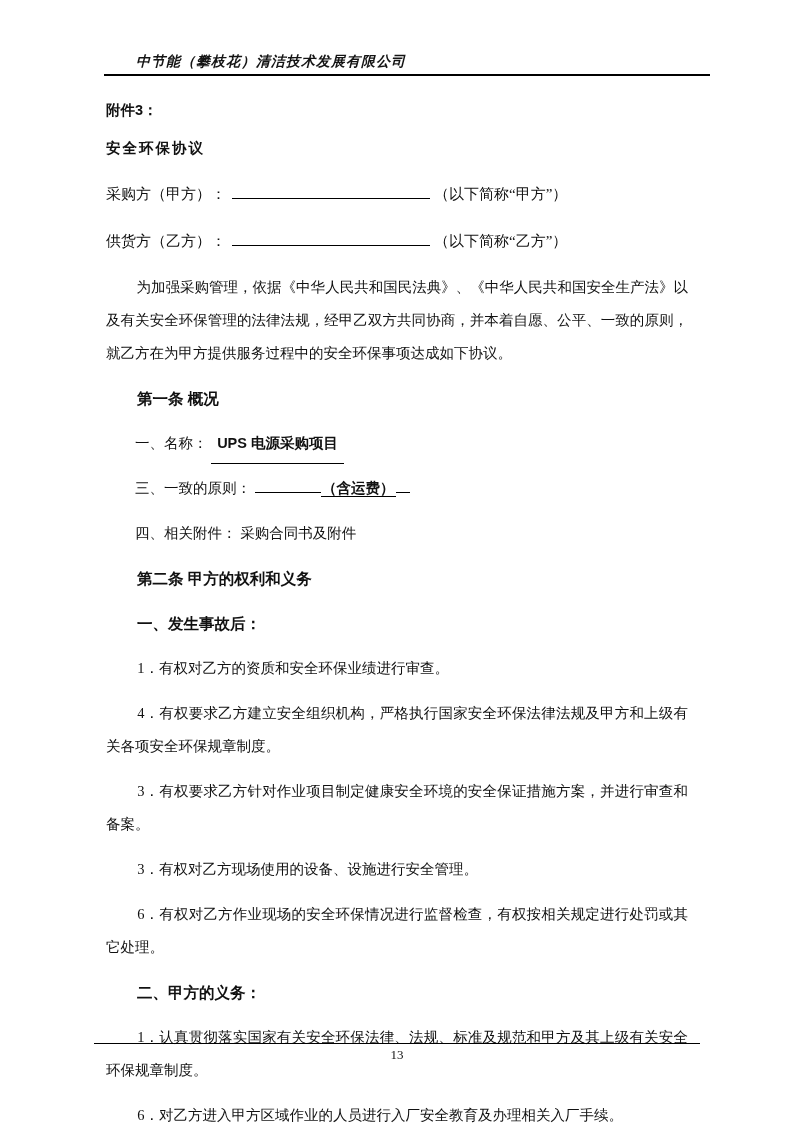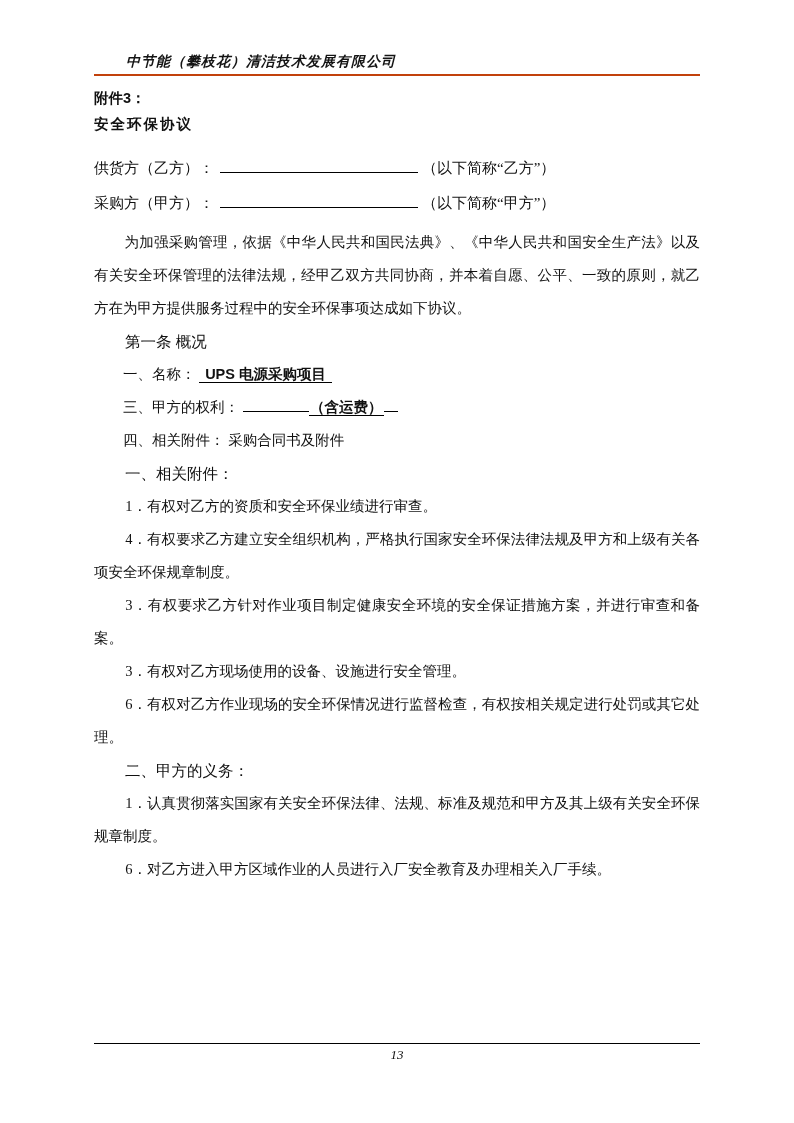--- a/index.html
+++ b/index.html
@@ -11,41 +11,41 @@
     margin: 0 auto;
     background: #ffffff;
     font-family: "Liberation Serif", "DejaVu Serif", serif;
     color: #111;
     overflow: hidden;
   }
   
   .header {
     position: absolute;
     top: 52px;
-    left: 94px;
+    left: 104px;
     width: 606px;
-    border-bottom: 2px solid #c2410c;
+    border-bottom: 2px solid #000000;
     padding: 0 0 3px 32px;
   }
   .company {
     font-family: "Liberation Serif", "DejaVu Serif", serif;
     font-style: italic;
     font-weight: bold;
     font-size: 14px;
     letter-spacing: 1px;
     color: #141414;
   }
   
   .content {
     position: absolute;
     top: 88px;
     left: 94px;
     width: 606px;
   }
-  .content p { margin: 0; font-size: 14.5px; line-height: 33px; }
+  .content p { margin: 12px; font-size: 14.5px; line-height: 33px; }
   .attachment {
     font-family: "Liberation Sans", "DejaVu Sans", sans-serif;
     font-weight: bold;
     font-size: 15.5px;
     line-height: 20px !important;
   }
   .title {
     margin: 44px 0 0 0;
     text-align: left;
     font-family: "Liberation Sans", "DejaVu Sans", sans-serif;
@@ -64,30 +64,30 @@
     vertical-align: baseline;
     margin: 0 4px 0 6px;
   }
   .preamble {
     margin-top: 5px !important;
     text-indent: 2.1em;
     text-align: justify;
   }
   .h-article, .h-sub {
     font-family: "Liberation Sans", "DejaVu Sans", sans-serif;
-    font-weight: normal;
+    font-weight: bold;
     font-size: 15.5px !important;
     text-indent: 2em;
   }
   .item { text-indent: 2em; }
   .filled {
     font-family: "Liberation Sans", "DejaVu Sans", sans-serif;
     font-weight: bold;
     border-bottom: 1.6px solid #000;
-    padding: 0 6px 0 6px;
+    padding: 0 6px 12px 6px;
   }
   .filled-tight {
     font-family: "Liberation Sans", "DejaVu Sans", sans-serif;
     font-weight: bold;
     border-bottom: 1.6px solid #000;
     padding: 0 1px;
   }
   .blank-short {
     display: inline-block;
     width: 66px;
@@ -111,65 +111,65 @@
     top: 1043px;
     width: 606px;
     border-top: 1.6px solid #000;
     text-align: center;
   }
   .page-number {
     display: inline-block;
     margin-top: 3px;
     font-size: 13px;
     line-height: 15px;
-    font-style: italic;
   }
 </style>
 </head>
 <body>
 
 <div class="page">
 
   <div class="header">
     <span class="company">中节能（攀枝花）清洁技术发展有限公司</span>
   </div>
 
   <div class="content">
 
     <p class="attachment">附件3：</p>
 
     <p class="title">安全环保协议</p>
 
     <div class="parties">
       <p class="party">
-        <span>供货方（乙方）：</span><span class="blank-line"></span><span>（以下简称“乙方”）</span>
+        <span>采购方（甲方）：</span><span class="blank-line"></span><span>（以下简称“甲方”）</span>
       </p>
       <p class="party">
-        <span>采购方（甲方）：</span><span class="blank-line"></span><span>（以下简称“甲方”）</span>
+        <span>供货方（乙方）：</span><span class="blank-line"></span><span>（以下简称“乙方”）</span>
       </p>
     </div>
 
     <p class="preamble">为加强采购管理，依据《中华人民共和国民法典》、《中华人民共和国安全生产法》以及有关安全环保管理的法律法规，经甲乙双方共同协商，并本着自愿、公平、一致的原则，就乙方在为甲方提供服务过程中的安全环保事项达成如下协议。</p>
 
     <p class="h-article">第一条 概况</p>
 
     <p class="item">
       <span>一、名称：</span>
       <span class="filled">UPS 电源采购项目</span>
     </p>
     <p class="item">
-      <span>三、甲方的权利：</span><span class="blank-short"></span><span class="filled-tight">（含运费）</span><span class="blank-tail"></span>
+      <span>三、一致的原则：</span><span class="blank-short"></span><span class="filled-tight">（含运费）</span><span class="blank-tail"></span>
     </p>
     <p class="item">
       <span>四、相关附件：</span>
       <span>采购合同书及附件</span>
     </p>
 
+    <p class="h-article">第二条 甲方的权利和义务</p>
 
-    <p class="h-sub">一、相关附件：</p>
+    <p class="h-sub">一、发生事故后：</p>
     <p class="num">1．有权对乙方的资质和安全环保业绩进行审查。</p>
     <p class="num">4．有权要求乙方建立安全组织机构，严格执行国家安全环保法律法规及甲方和上级有关各项安全环保规章制度。</p>
     <p class="num">3．有权要求乙方针对作业项目制定健康安全环境的安全保证措施方案，并进行审查和备案。</p>
     <p class="num">3．有权对乙方现场使用的设备、设施进行安全管理。</p>
     <p class="num">6．有权对乙方作业现场的安全环保情况进行监督检查，有权按相关规定进行处罚或其它处理。</p>
 
     <p class="h-sub">二、甲方的义务：</p>
     <p class="num">1．认真贯彻落实国家有关安全环保法律、法规、标准及规范和甲方及其上级有关安全环保规章制度。</p>
     <p class="num">6．对乙方进入甲方区域作业的人员进行入厂安全教育及办理相关入厂手续。</p>
 

